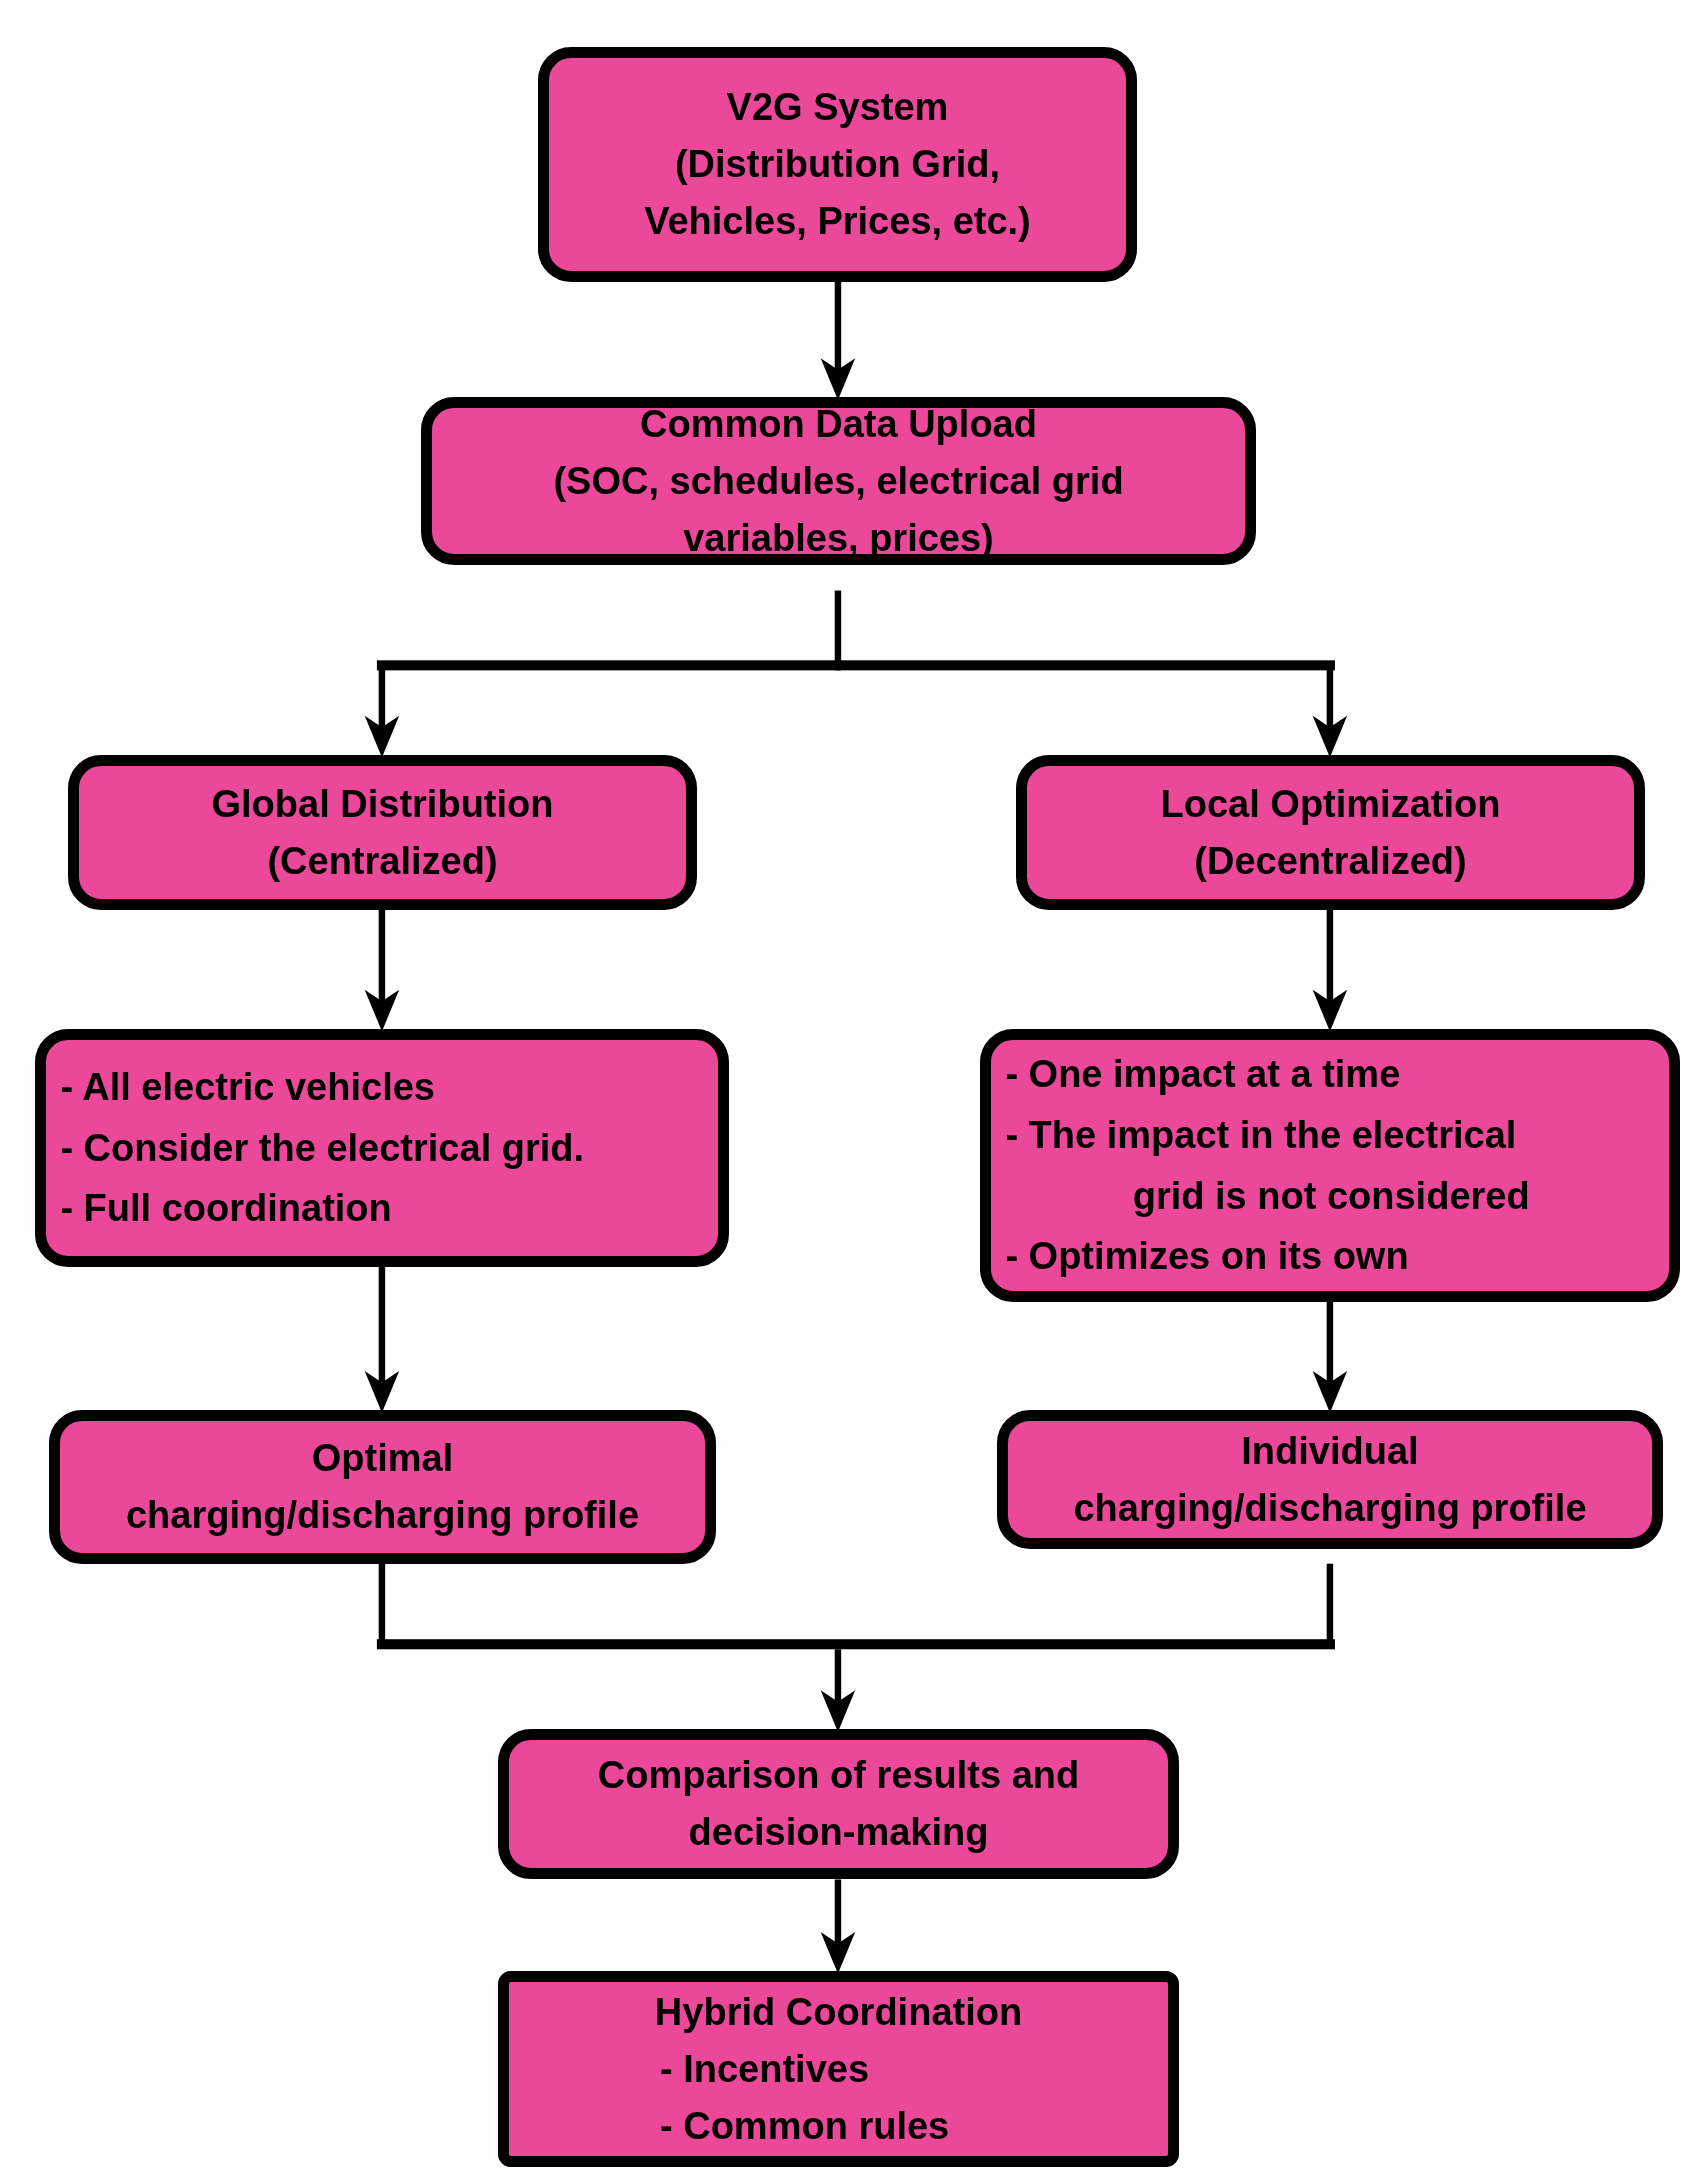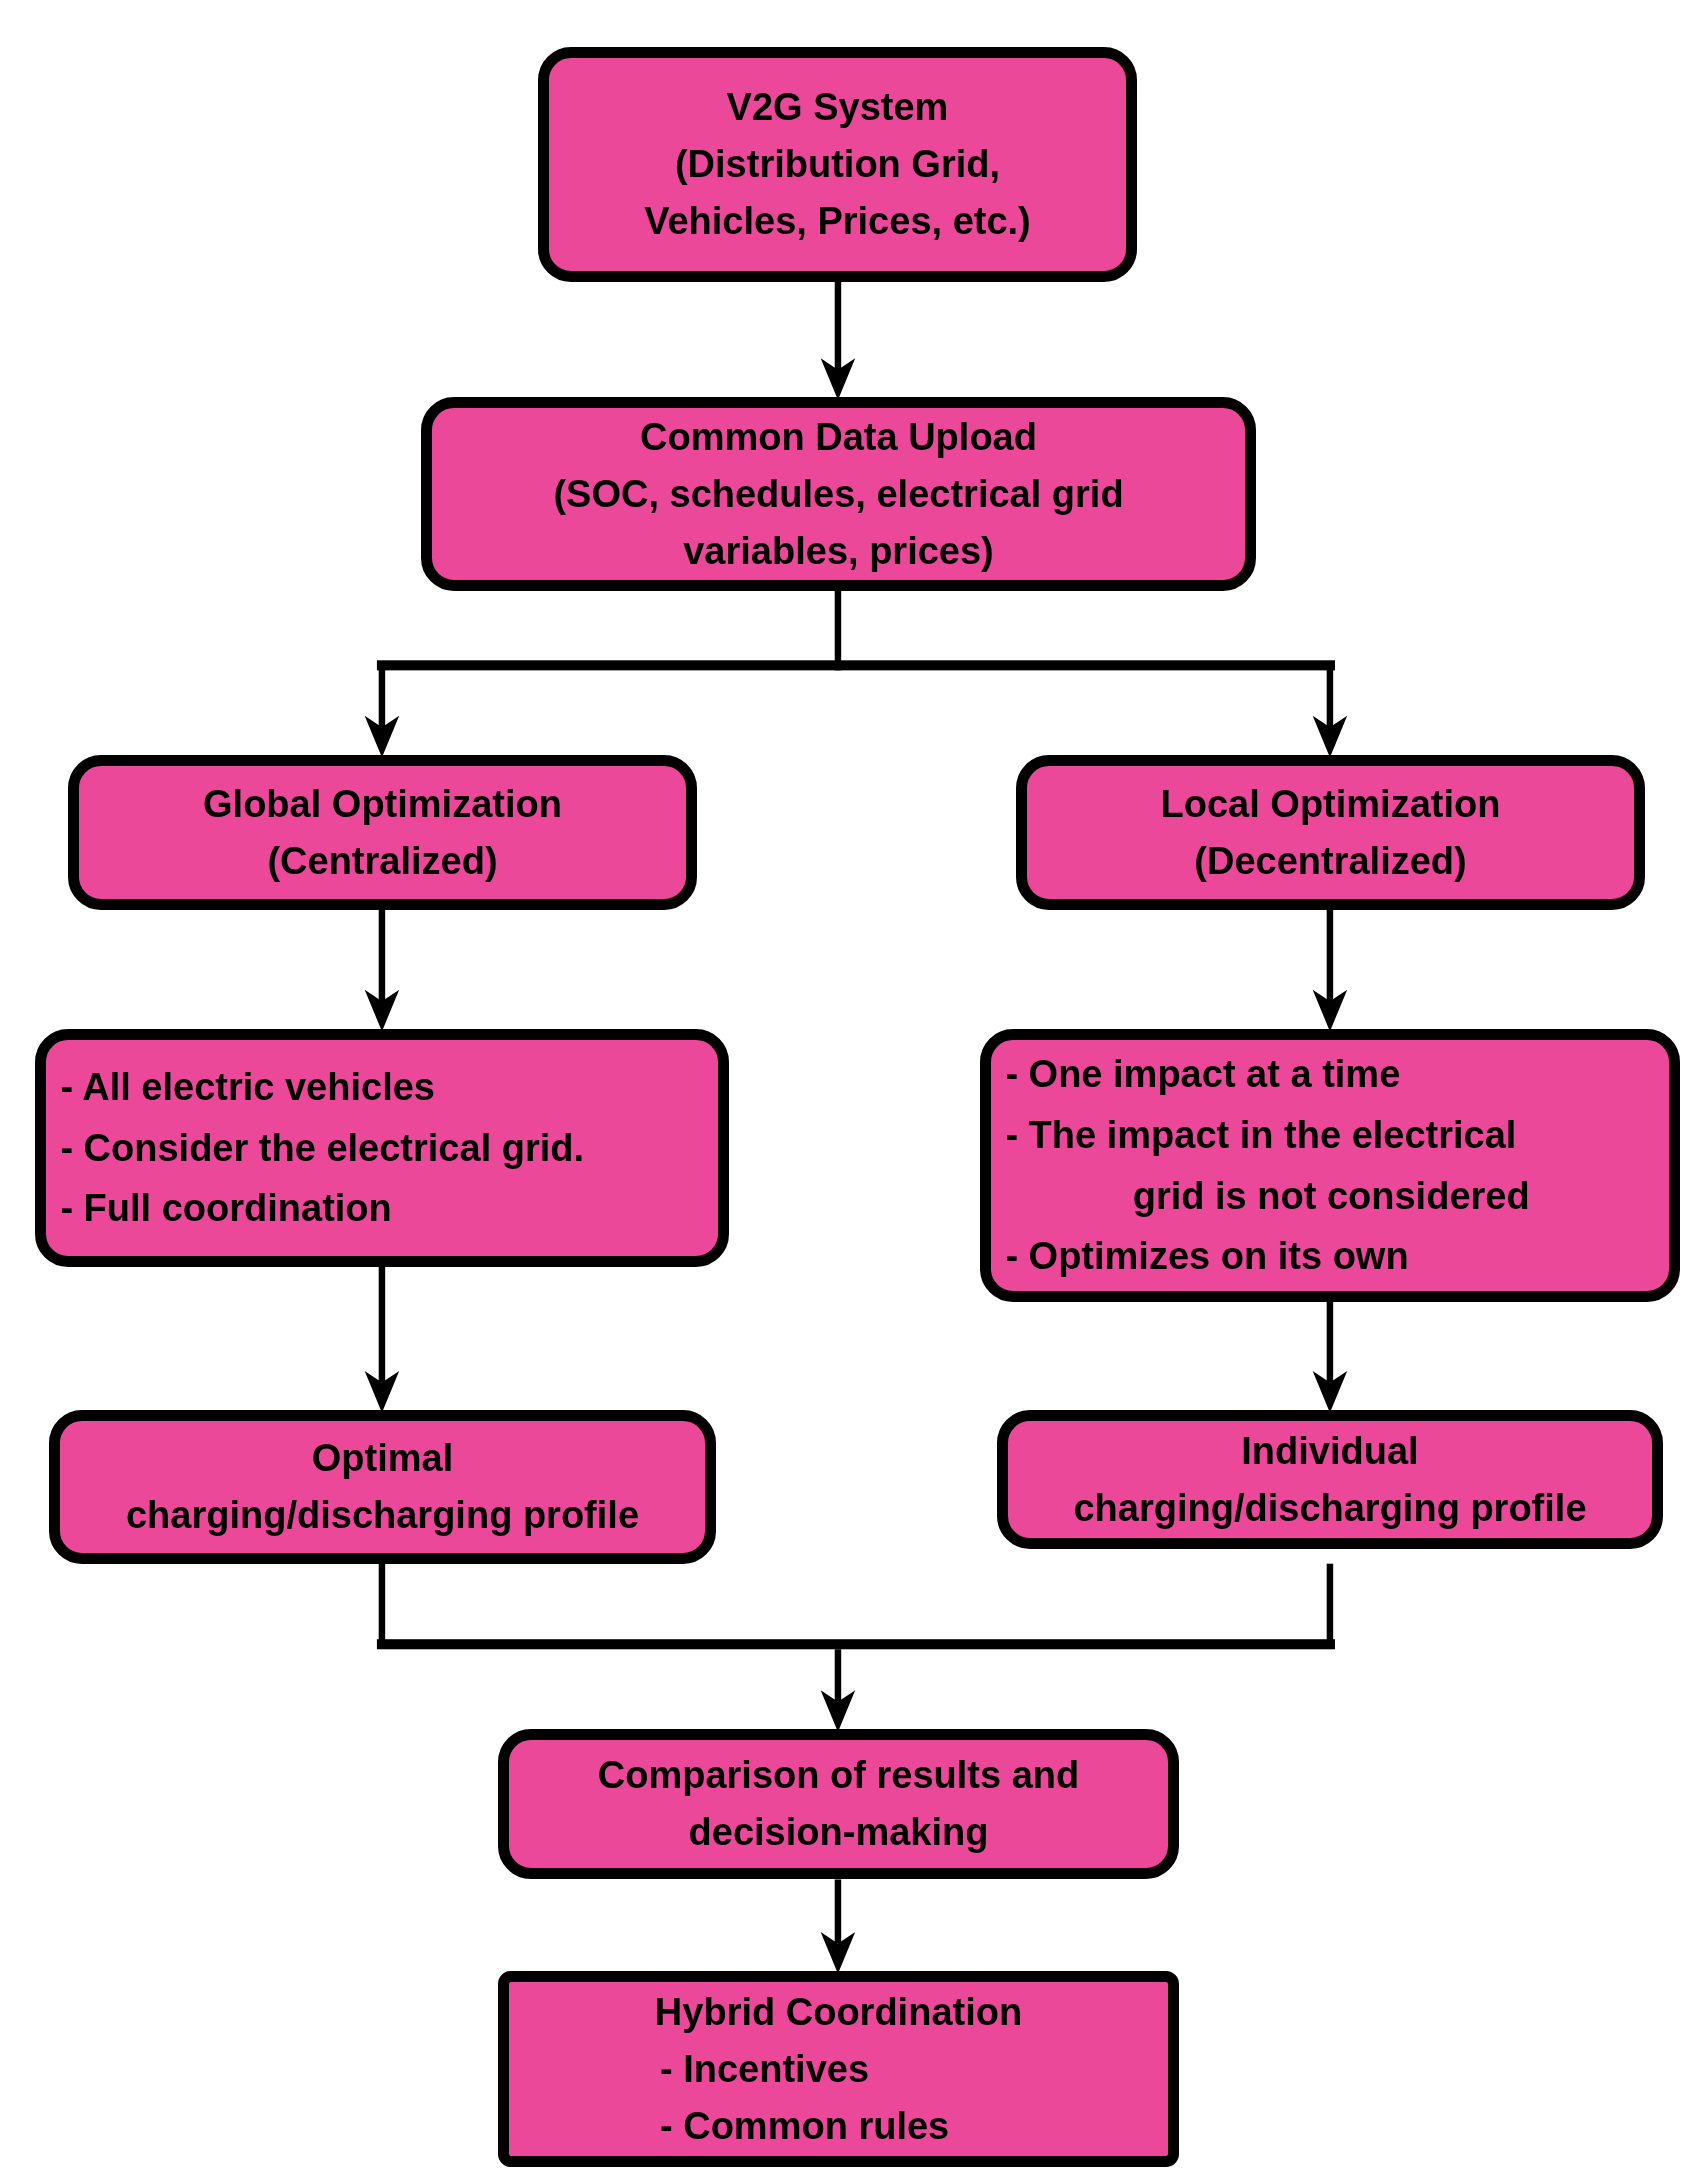--- a/index.html
+++ b/index.html
@@ -111,28 +111,28 @@
       <polygon points="1141,2686 1165,2702 1189,2686 1165,2744"></polygon>
     </g>
   </svg>
 
   <div class="node" style="left:538px; top:47px; width:599px; height:235px;">
     <span class="ln">V2G System</span>
     <span class="ln">(Distribution Grid,</span>
     <span class="ln">Vehicles, Prices, etc.)</span>
   </div>
 
-  <div class="node" style="left:421px; top:397px; width:835px; height:194px;">
+  <div class="node" style="left:421px; top:397px; width:835px; height:168px;">
     <span class="ln">Common Data Upload</span>
     <span class="ln">(SOC, schedules, electrical grid</span>
     <span class="ln">variables, prices)</span>
   </div>
 
   <div class="node" style="left:68px; top:755px; width:629px; height:155px;">
-    <span class="ln">Global Optimization</span>
+    <span class="ln">Global Distribution</span>
     <span class="ln">(Centralized)</span>
   </div>
 
   <div class="node" style="left:1016px; top:755px; width:629px; height:155px;">
     <span class="ln">Local Optimization</span>
     <span class="ln">(Decentralized)</span>
   </div>
 
   <div class="node node--bullets" style="left:35px; top:1029px; width:694px; height:238px;">
     <span class="ln">- All electric vehicles</span>

